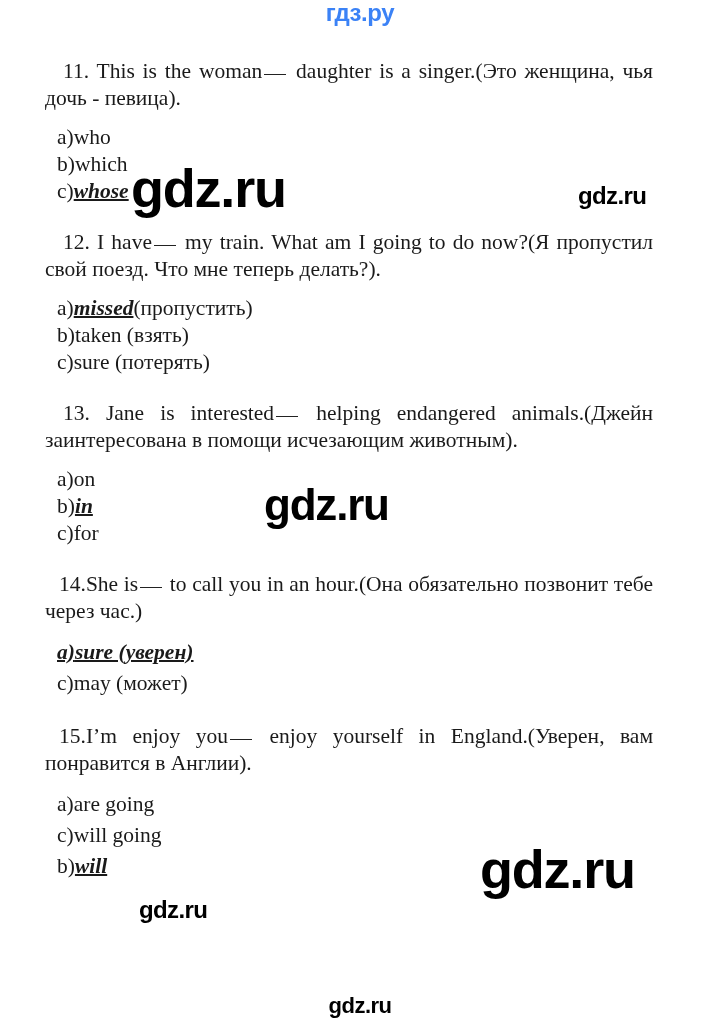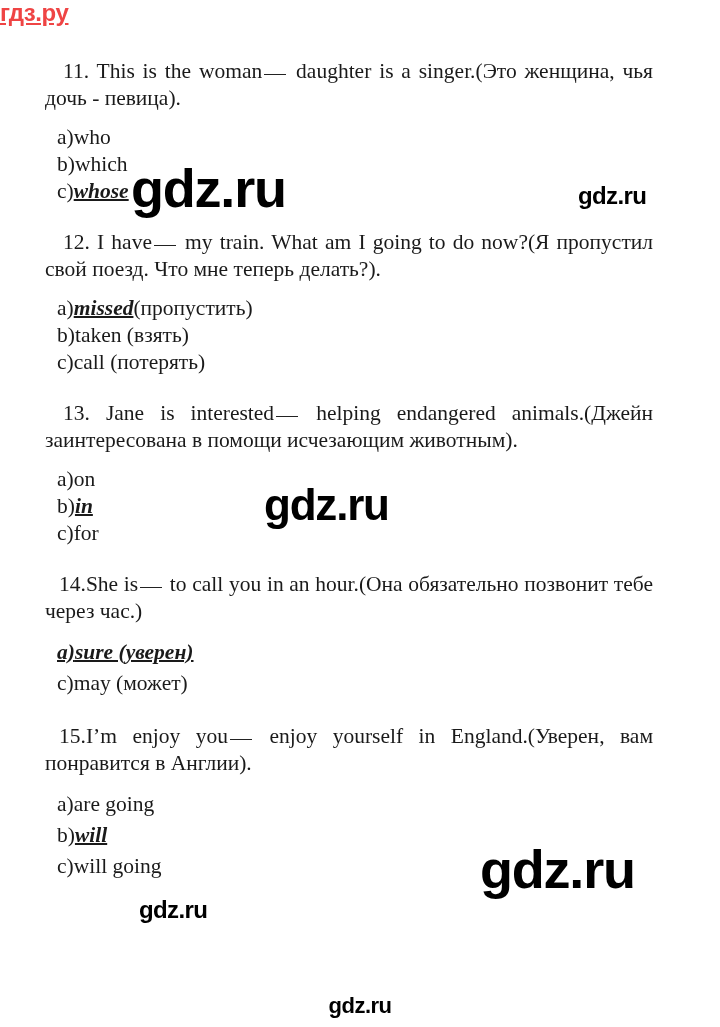--- a/index.html
+++ b/index.html
@@ -15,26 +15,26 @@
     font-family: "Liberation Serif", "DejaVu Serif", serif;
     color: #1a1a1a;
   }
 
   
   .site-logo {
     position: absolute;
     top: -1px;
     left: 0;
     width: 720px;
+    text-align: center;
     font-family: "Liberation Sans", "DejaVu Sans", sans-serif;
     font-weight: bold;
     font-size: 24px;
     letter-spacing: -0.4px;
-    color: #ef4444;
-    text-decoration: underline;
+    color: #3b82f6;
   }
 
   
   .page {
     position: absolute;
     top: 46px;
     left: 33px;
     width: 632px;
   }
 
@@ -113,21 +113,21 @@
       <li><span>b)</span><span>which</span></li>
       <li><span>c)</span><span class="ans">whose</span></li>
     </ul>
   </div>
 
   <div class="qblock">
     <p class="qtext"><span>12.</span> <span>I have</span><span class="blank"></span> <span>my train. What am I going to do now?(Я пропустил свой поезд. Что мне теперь делать?).</span></p>
     <ul class="options">
       <li><span>a)</span><span class="ans">missed</span><span>(пропустить)</span></li>
       <li><span>b)</span><span>taken</span><span> (взять)</span></li>
-      <li><span>c)</span><span>call</span><span> (потерять)</span></li>
+      <li><span>c)</span><span>sure</span><span> (потерять)</span></li>
     </ul>
   </div>
 
   <div class="qblock">
     <p class="qtext"><span>13.</span> <span>Jane is interested</span><span class="blank"></span> <span>helping endangered animals.(Джейн заинтересована в помощи исчезающим животным).</span></p>
     <ul class="options">
       <li><span>a)</span><span>on</span></li>
       <li><span>b)</span><span class="ans">in</span></li>
       <li><span>c)</span><span>for</span></li>
     </ul>
@@ -138,22 +138,22 @@
     <ul class="options loose">
       <li><span class="ans">a)</span><span class="ans">sure (уверен)</span></li>
       <li><span>c)</span><span>may (может)</span></li>
     </ul>
   </div>
 
   <div class="qblock">
     <p class="qtext no-indent"><span>15.</span><span>I’m enjoy you</span><span class="blank"></span> <span>enjoy yourself in England.(Уверен, вам понравится в Англии).</span></p>
     <ul class="options loose">
       <li><span>a)</span><span>are going</span></li>
+      <li><span>c)</span><span>will going</span></li>
       <li><span>b)</span><span class="ans">will</span></li>
-      <li><span>c)</span><span>will going</span></li>
     </ul>
   </div>
 
 </div>
 
 <div class="wm wm-a">gdz.ru</div>
 <div class="wm wm-b">gdz.ru</div>
 <div class="wm wm-c">gdz.ru</div>
 <div class="wm wm-d">gdz.ru</div>
 <div class="wm wm-e">gdz.ru</div>

